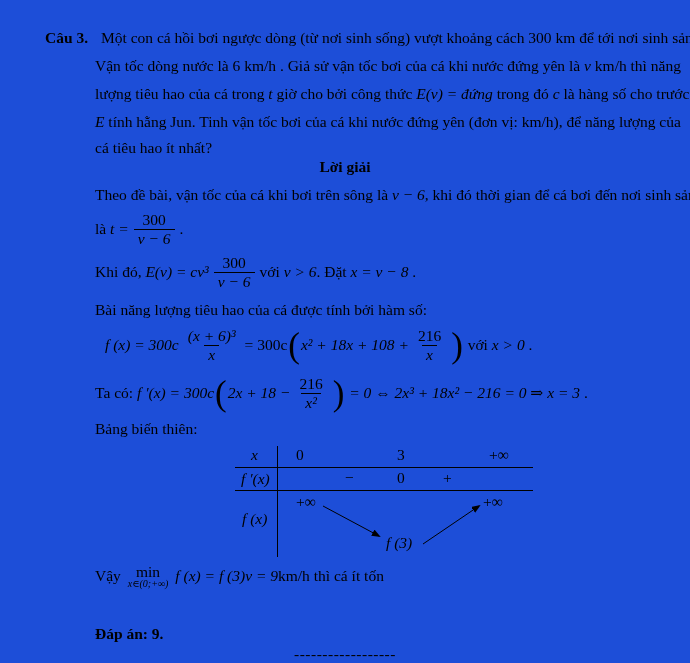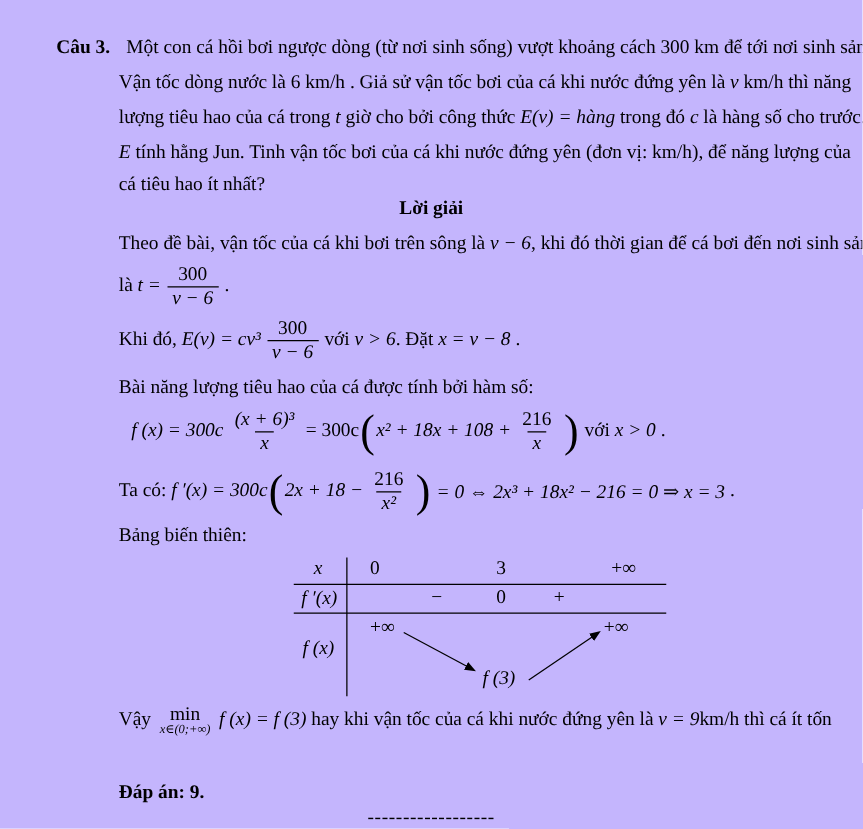--- a/index.html
+++ b/index.html
@@ -1,17 +1,17 @@
 <!DOCTYPE html>
 <html><head>
 <meta charset="utf-8">
 <style>
   html,body { margin:0; padding:0; background:#fff; }
   .page {
-    position:relative; width:690px; height:663px; background:#c4b5fd;
+    position:relative; width:690px; height:663px; background:#1d4ed8;
     font-family:"Liberation Serif","DejaVu Serif",serif;
     font-size:15.5px; color:#000; overflow:hidden;
   }
   .line { position:absolute; white-space:nowrap; }
   .flexline { position:absolute; white-space:nowrap; display:flex; align-items:center;text-align:right; }
   .mi { font-style:italic; }
   .b { font-weight:bold; }
   .center { left:0; width:690px; text-align:center; }
   .frac { display:inline-flex; flex-direction:column; align-items:center; margin:0 5px; }
   .frac .num, .frac .den { padding:0 4px; line-height:1.12; }
@@ -30,21 +30,21 @@
 </head>
 <body>
 
 <div class="page">
 
   <div class="line b" style="left:45px; top:29px;">Câu 3.</div>
   <div class="line" style="left:101px; top:29px;">Một con cá hồi bơi ngược dòng (từ nơi sinh sống) vượt khoảng cách 300 km để tới nơi sinh sản.</div>
 
   <div class="line" style="left:95px; top:57px;"><span>Vận tốc dòng nước là 6 km/h . Giả sử vận tốc bơi của cá khi nước đứng yên là </span><span class="mi">v</span><span> km/h thì năng</span></div>
 
-  <div class="line" style="left:95px; top:85px;"><span>lượng tiêu hao của cá trong </span><span class="mi">t</span><span> giờ cho bởi công thức </span><span class="mi">E(v) = hàng</span><span> trong đó </span><span class="mi">c</span><span> là hàng số cho trước.</span></div>
+  <div class="line" style="left:95px; top:85px;"><span>lượng tiêu hao của cá trong </span><span class="mi">t</span><span> giờ cho bởi công thức </span><span class="mi">E(v) = đứng</span><span> trong đó </span><span class="mi">c</span><span> là hàng số cho trước.</span></div>
 
   <div class="line" style="left:95px; top:113px;"><span class="mi">E</span><span> tính hằng Jun. Tinh vận tốc bơi của cá khi nước đứng yên (đơn vị: km/h), để năng lượng của</span></div>
 
   <div class="line" style="left:95px; top:139px;">cá tiêu hao ít nhất?</div>
 
   <div class="line center b" style="top:158px;">Lời giải</div>
 
   <div class="line" style="left:95px; top:186px;"><span>Theo đề bài, vận tốc của cá khi bơi trên sông là </span><span class="mi">v − 6</span><span>, khi đó thời gian để cá bơi đến nơi sinh sản</span></div>
 
   <div class="flexline" style="left:95px; top:207px; height:44px;">
@@ -139,21 +139,20 @@
     </svg>
   </div>
 
   <div class="flexline" style="left:95px; top:561px; height:30px;">
     <span>Vậy&nbsp;</span>
     <span class="minb">
       <span>min</span>
       <span class="minsub mi">x∈(0;+∞)</span>
     </span>
     <span class="mi">&nbsp;f (x) = f (3)</span>
-    <span>&nbsp;hay khi vận tốc của cá khi nước đứng yên là&nbsp;</span>
     <span class="mi">v = 9</span>
     <span>km/h thì cá ít tốn</span>
   </div>
 
 
   <div class="line b" style="left:95px; top:625px;">Đáp án: 9.</div>
 
   <div class="line center sep" style="top:645px;">------------------</div>
 
 </div>

